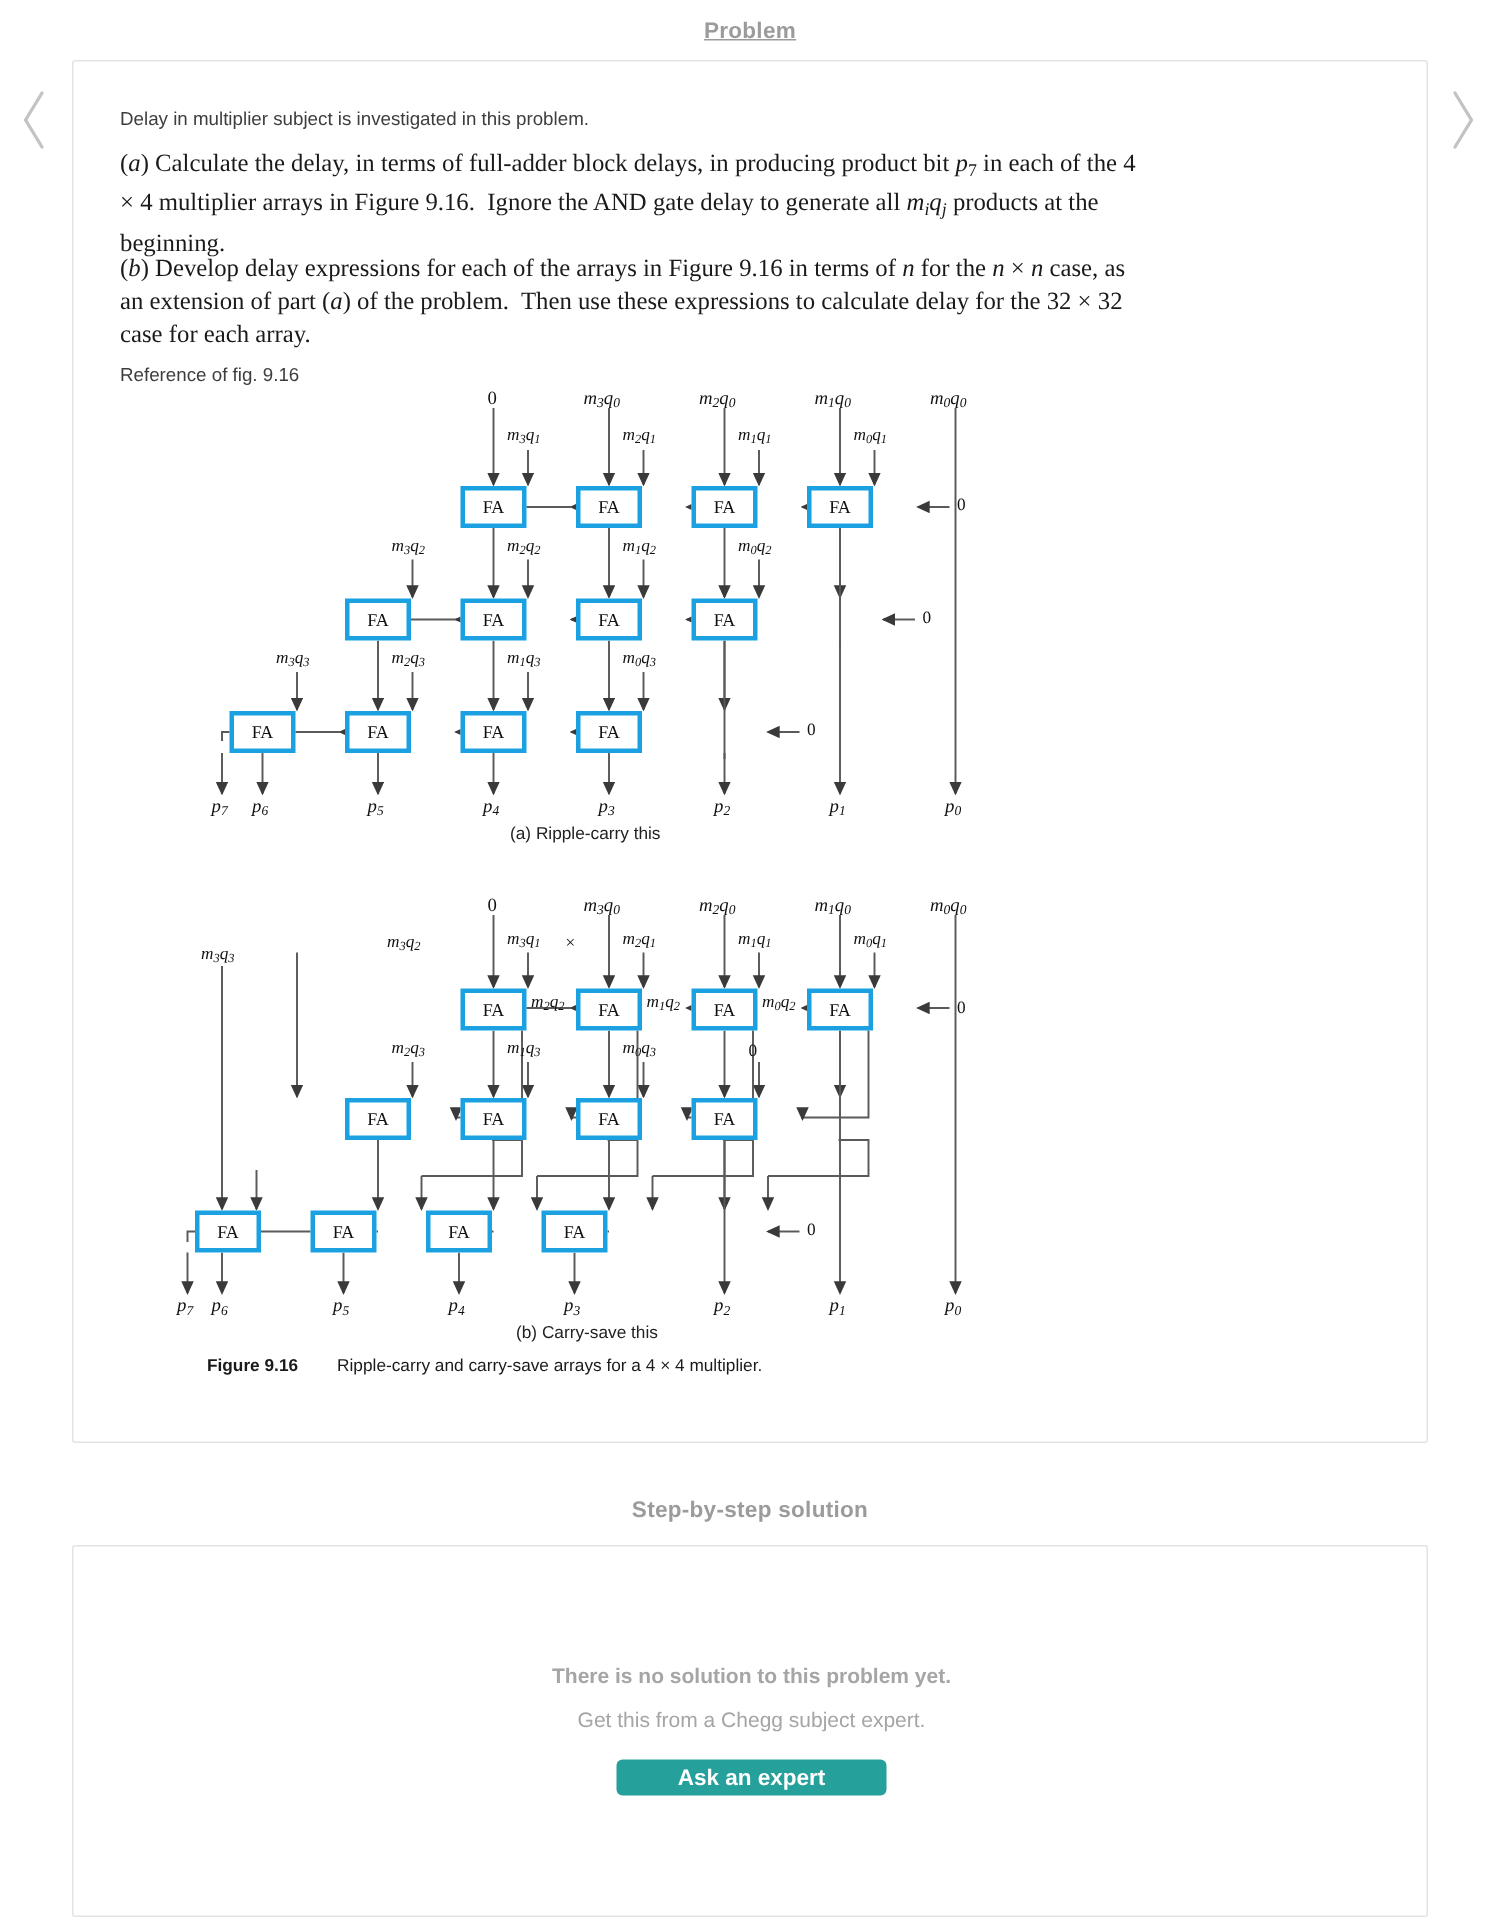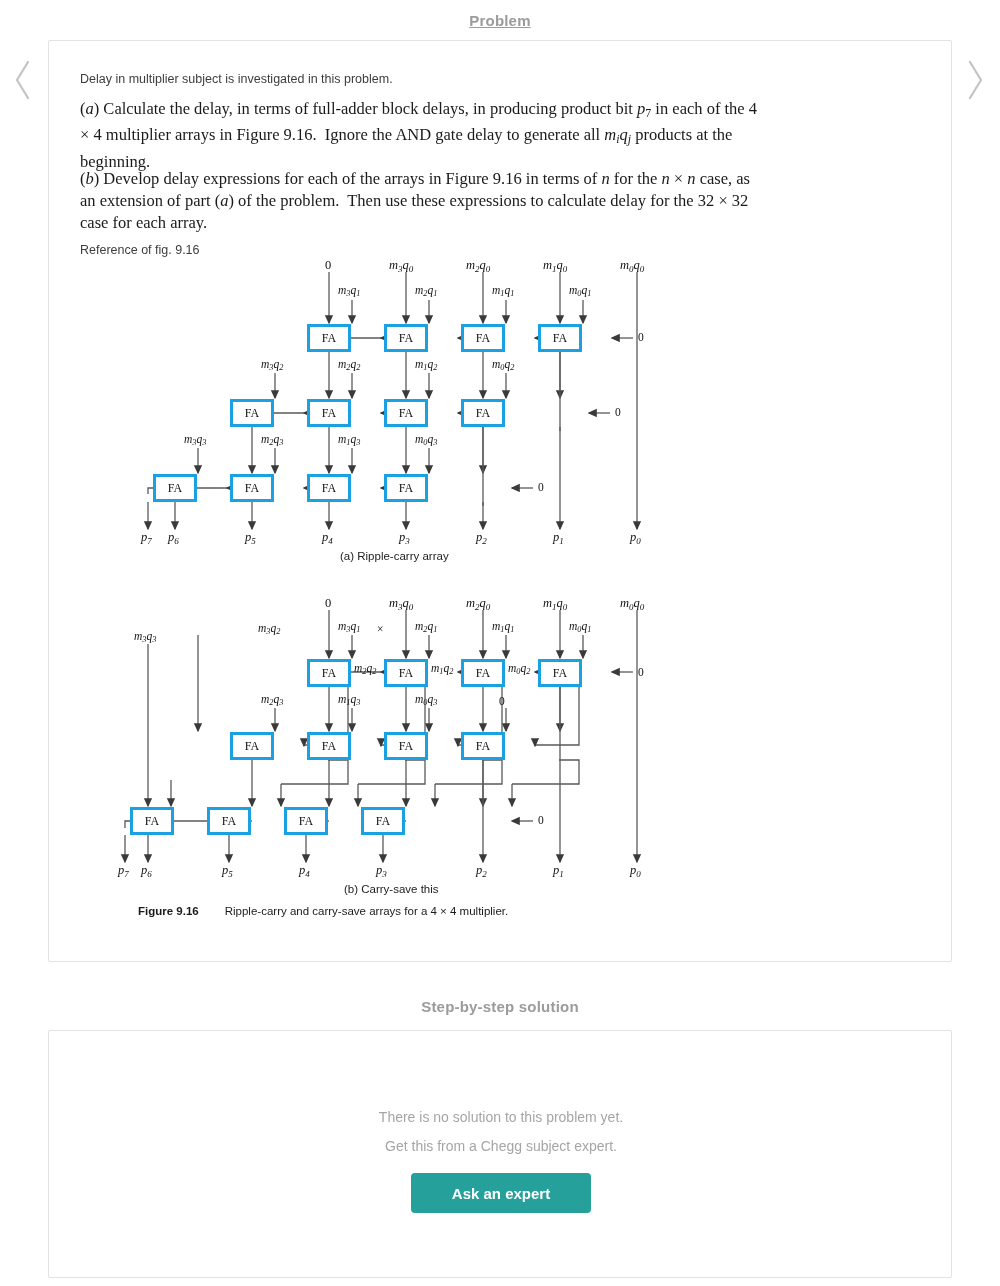--- a/index.html
+++ b/index.html
@@ -134,26 +134,26 @@
   svg.wires { position: absolute; left: 0; top: 0; overflow: visible; z-index: 1; }
 
   
   .sol-line {
     position: absolute;
     left: 0; width: 904px;
     text-align: center;
     font-size: 14px;
     color: #a5a5a5;
   }
-  #sol-line-1 { top: 78px; }
+  #sol-line-1 { top: 78px; font-weight: bold; }
   #sol-line-2 { top: 107px; }
   #ask-btn {
     position: absolute;
     left: 362px; top: 142px;
-    width: 180px; height: 40px;
+    width: 180px; height: 24px;
     background: #25a09b;
     color: #fff;
     border: none;
     border-radius: 4px;
     font-family: "Liberation Sans", sans-serif;
     font-size: 15px;
     font-weight: bold;
     cursor: pointer;
   }
 </style>
@@ -304,21 +304,21 @@
 
       <span class="lbl big" style="left:61px;  top:268px;"><span style="font-style:italic">p</span><sub style="font-style:italic">7</sub></span>
       <span class="lbl big" style="left:88px;  top:268px;"><span style="font-style:italic">p</span><sub style="font-style:italic">6</sub></span>
       <span class="lbl big" style="left:165px; top:268px;"><span style="font-style:italic">p</span><sub style="font-style:italic">5</sub></span>
       <span class="lbl big" style="left:242px; top:268px;"><span style="font-style:italic">p</span><sub style="font-style:italic">4</sub></span>
       <span class="lbl big" style="left:319px; top:268px;"><span style="font-style:italic">p</span><sub style="font-style:italic">3</sub></span>
       <span class="lbl big" style="left:396px; top:268px;"><span style="font-style:italic">p</span><sub style="font-style:italic">2</sub></span>
       <span class="lbl big" style="left:473px; top:268px;"><span style="font-style:italic">p</span><sub style="font-style:italic">1</sub></span>
       <span class="lbl big" style="left:550px; top:268px;"><span style="font-style:italic">p</span><sub style="font-style:italic">0</sub></span>
 
-      <span class="caption" style="left:260px; top:288px;">(a) Ripple-carry array</span>
+      <span class="caption" style="left:260px; top:288px;">(a) Ripple-carry this</span>
     </div>
 
     <div class="fig" id="fig-b" style="top:338px;">
       <svg class="wires" width="790" height="300">
         <defs>
           <marker id="ah2" markerWidth="7" markerHeight="7" refX="6" refY="3.2" orient="auto">
             <path d="M0,0 L7,3.2 L0,6.4 z" fill="#3a3a3a"></path>
           </marker>
         </defs>
         <g stroke="#5a5a5a" stroke-width="1.3" fill="none" marker-end="url(#ah2)">

